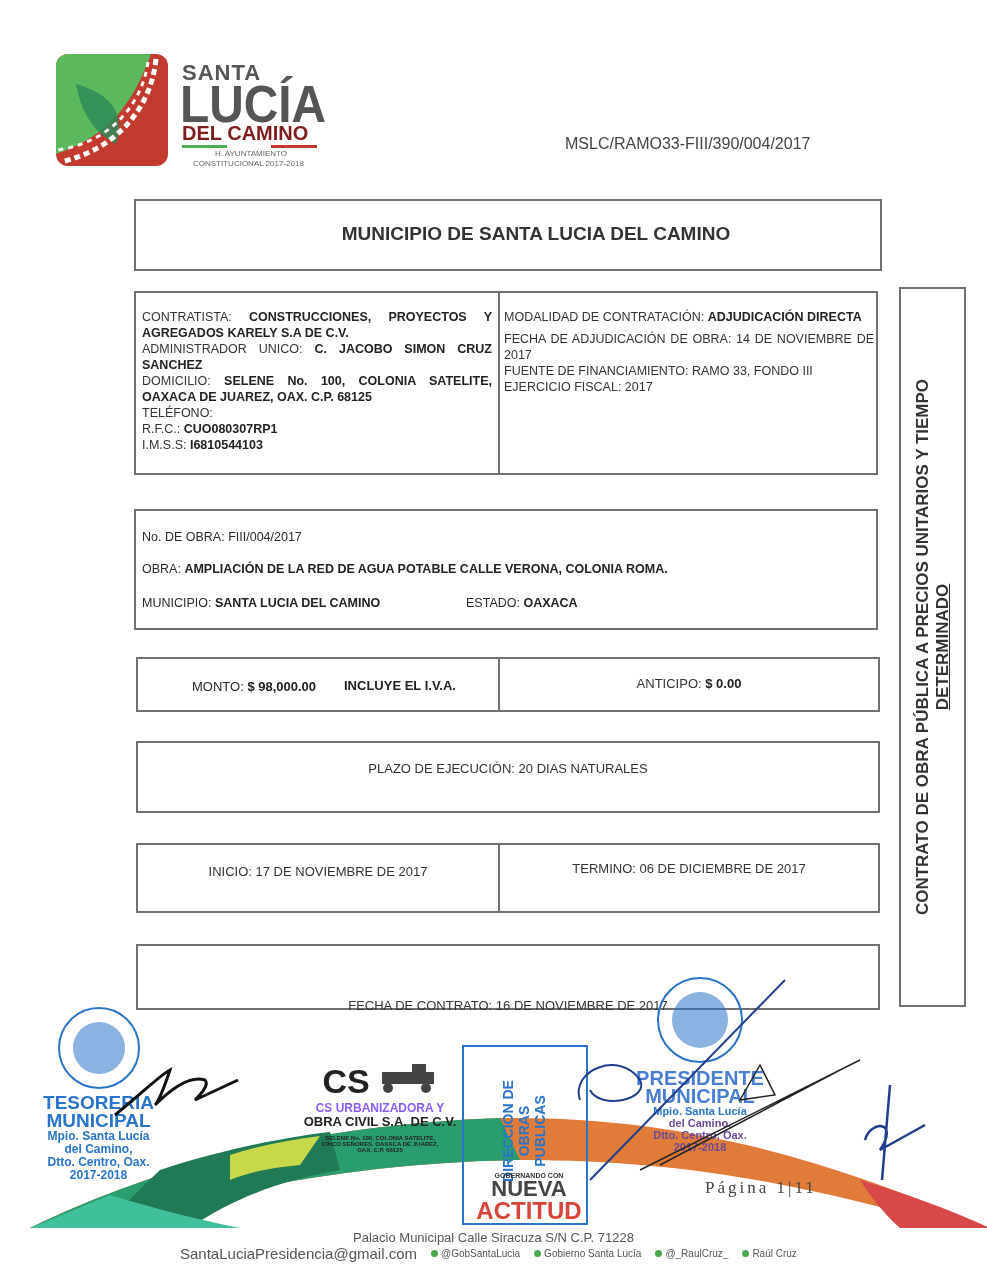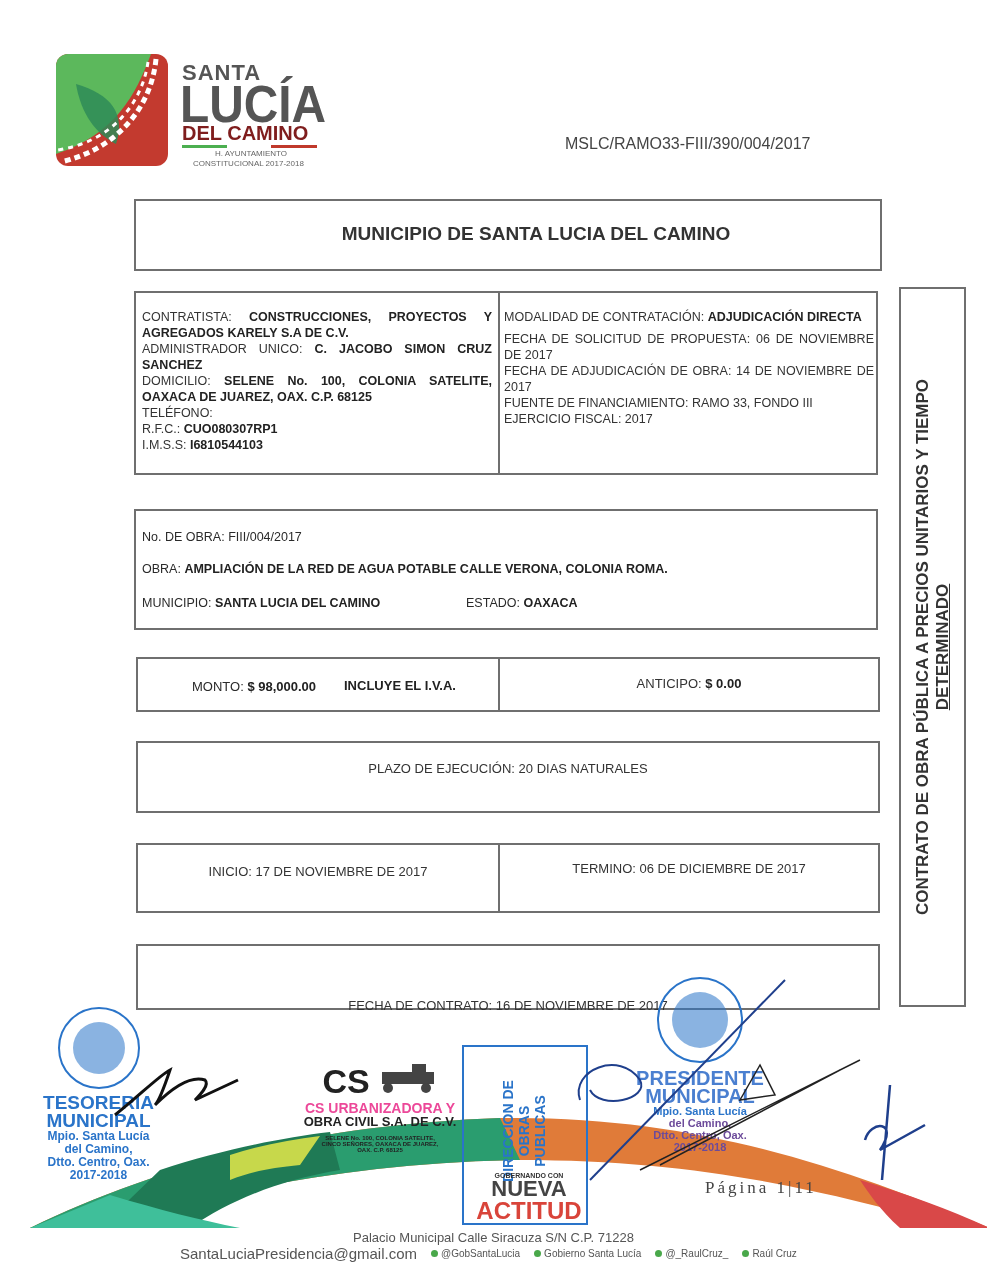--- a/index.html
+++ b/index.html
@@ -111,21 +111,20 @@
     </div>
   </div>
 </div>
 
 <div class="box info-right">
   <div class="abs info-text justify" style="left:4px; top:16px; width:370px;">
     <div style="margin-bottom:6px;">
       <span>MODALIDAD DE CONTRATACIÓN:</span>
       <span class="b">ADJUDICACIÓN DIRECTA</span>
     </div>
-    <div>FECHA DE SOLICITUD DE PROPUESTA: 06 DE NOVIEMBRE DE 2017</div>
     <div>FECHA DE ADJUDICACIÓN DE OBRA: 14 DE NOVIEMBRE DE 2017</div>
     <div>FUENTE DE FINANCIAMIENTO: RAMO 33, FONDO III</div>
     <div>EJERCICIO FISCAL: 2017</div>
   </div>
 </div>
 
 <div class="box side-box">
   <div class="side-text">
     <div>CONTRATO DE OBRA PÚBLICA A PRECIOS UNITARIOS Y TIEMPO</div>
     <div style="text-decoration: underline;">DETERMINADO</div>
@@ -208,21 +207,21 @@
 <div class="abs" style="left:300px; top:1062px; width:160px; text-align:center;">
   <div style="display:flex; align-items:flex-start; justify-content:center; gap:8px;">
     <span style="font-size:34px; font-weight:bold; color:#222;">CS</span>
     <svg width="60" height="32">
       <rect x="4" y="10" width="52" height="12" fill="#444"></rect>
       <rect x="34" y="2" width="14" height="10" fill="#444"></rect>
       <circle cx="10" cy="26" r="5" fill="#444"></circle>
         <circle cx="48" cy="26" r="5" fill="#444"></circle>
     </svg>
   </div>
-  <div style="font-size:14px; font-weight:bold; color:#ec4899; line-height:14px;">CS URBANIZADORA Y</div>
+  <div style="font-size:12px; font-weight:bold; color:#8b5cf6; line-height:14px;">CS URBANIZADORA Y</div>
   <div style="font-size:13px; font-weight:bold; color:#222; line-height:14px;">OBRA CIVIL S.A. DE C.V.</div>
   <div style="font-size:6px; font-weight:bold; color:#222; margin-top:6px;">SELENE No. 100, COLONIA SATELITE,</div>
   <div style="font-size:6px; font-weight:bold; color:#222;">CINCO SEÑORES, OAXACA DE JUAREZ,</div>
   <div style="font-size:6px; font-weight:bold; color:#222;">OAX. C.P. 68125</div>
 </div>
 
 <div class="abs" style="left:462px; top:1045px; width:126px; height:180px; border:2px solid #2a74c9; box-sizing:border-box;">
   <div class="stamp" style="position:absolute; left:-30px; top:60px; width:180px; transform:rotate(-90deg); font-size:14px; line-height:16px;">
     <div>DIRECCION DE</div>
     <div>OBRAS</div>

